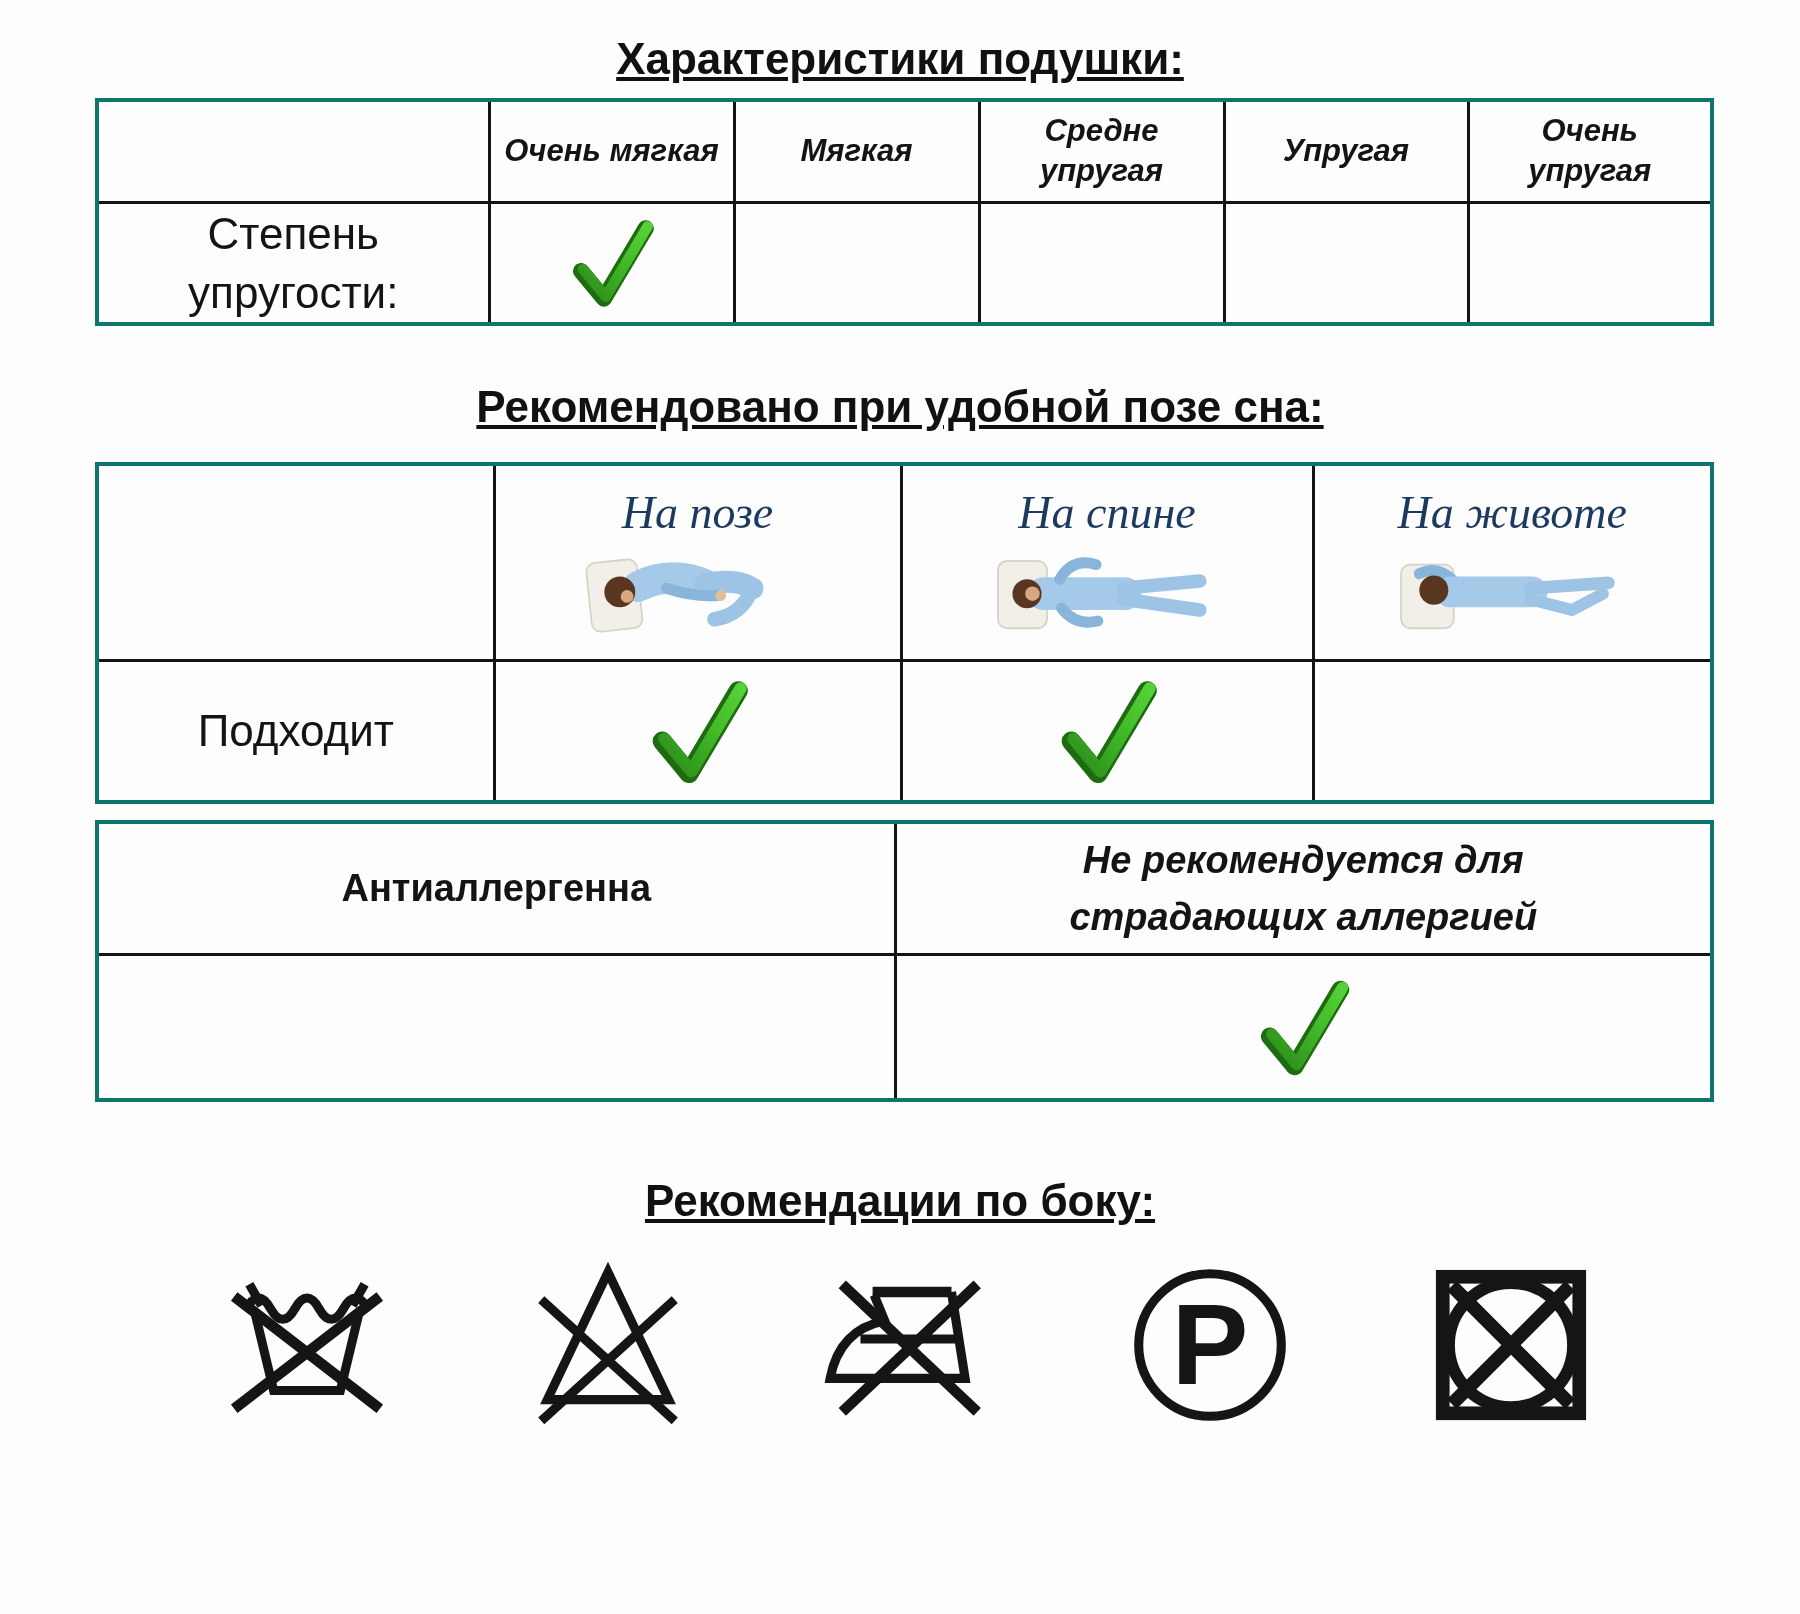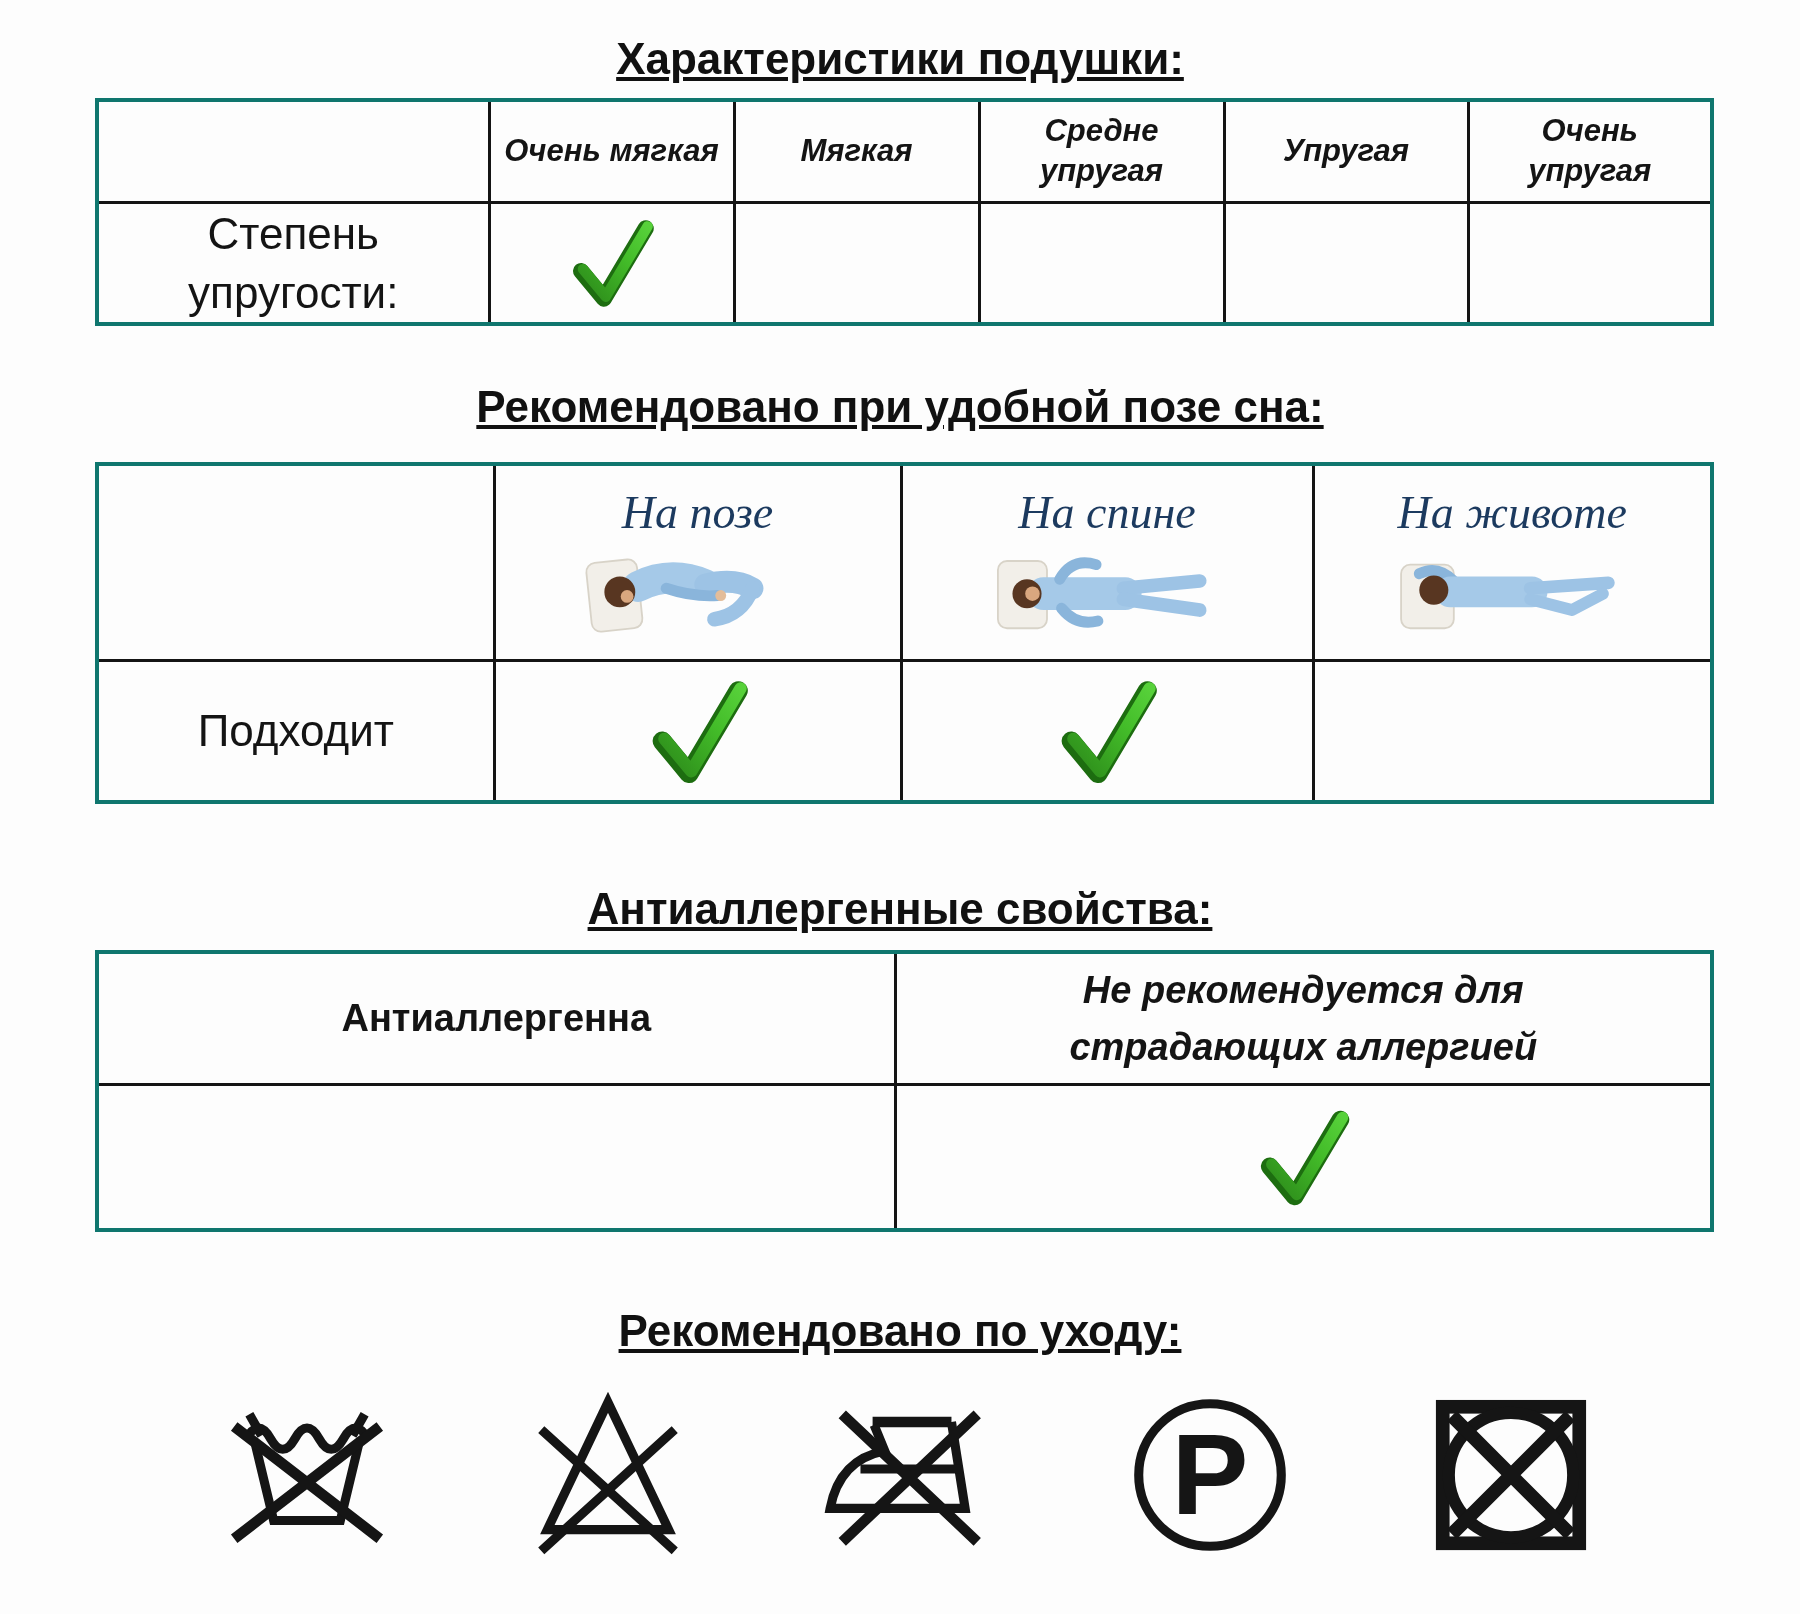--- a/index.html
+++ b/index.html
@@ -190,21 +190,20 @@
       </td>
       <td>
         <svg class="check" viewBox="0 0 100 100" style="visibility: hidden;">
               <use href="#checkmark-shape"></use>
             </svg>
       </td>
     </tr>
   </tbody>
     </table>
 
-  <h2 class="title t3">Антиаллергенные свойства:</h2>
 
   <table class="tbl tbl-allergy">
     <colgroup>
       <col style="width:798px">
         <col style="width:817px">
     </colgroup>
     <tbody>
         <tr class="hdr-row">
       <td class="allergy-plain">Антиаллергенна</td>
       <td class="allergy-italic">Не рекомендуется для страдающих аллергией</td>
@@ -217,21 +216,21 @@
       </td>
       <td>
         <svg class="check" viewBox="0 0 100 100">
               <use href="#checkmark-shape"></use>
             </svg>
       </td>
     </tr>
   </tbody>
     </table>
 
-  <h2 class="title t4">Рекомендовано по уходу:</h2>
+  <h2 class="title t4">Рекомендации по боку:</h2>
 
   <div class="care-row">
 
     <div class="care-icon" title="do-not-wash">
       <svg viewBox="0 0 120 120">
         <path class="care-stroke" stroke-width="6" d="M22,22 L30,36 M98,22 L90,36"></path>
         <path class="care-stroke" stroke-width="6" d="M20,38 q8,-14 16,0 t16,0 t16,0 t16,0 t16,0"></path>
         <path class="care-stroke" stroke-width="6" d="M26,42 L38,92 H82 L94,42"></path>
         <path class="care-stroke" stroke-width="7" d="M12,30 L108,104 M108,30 L12,104"></path>
       </svg>

